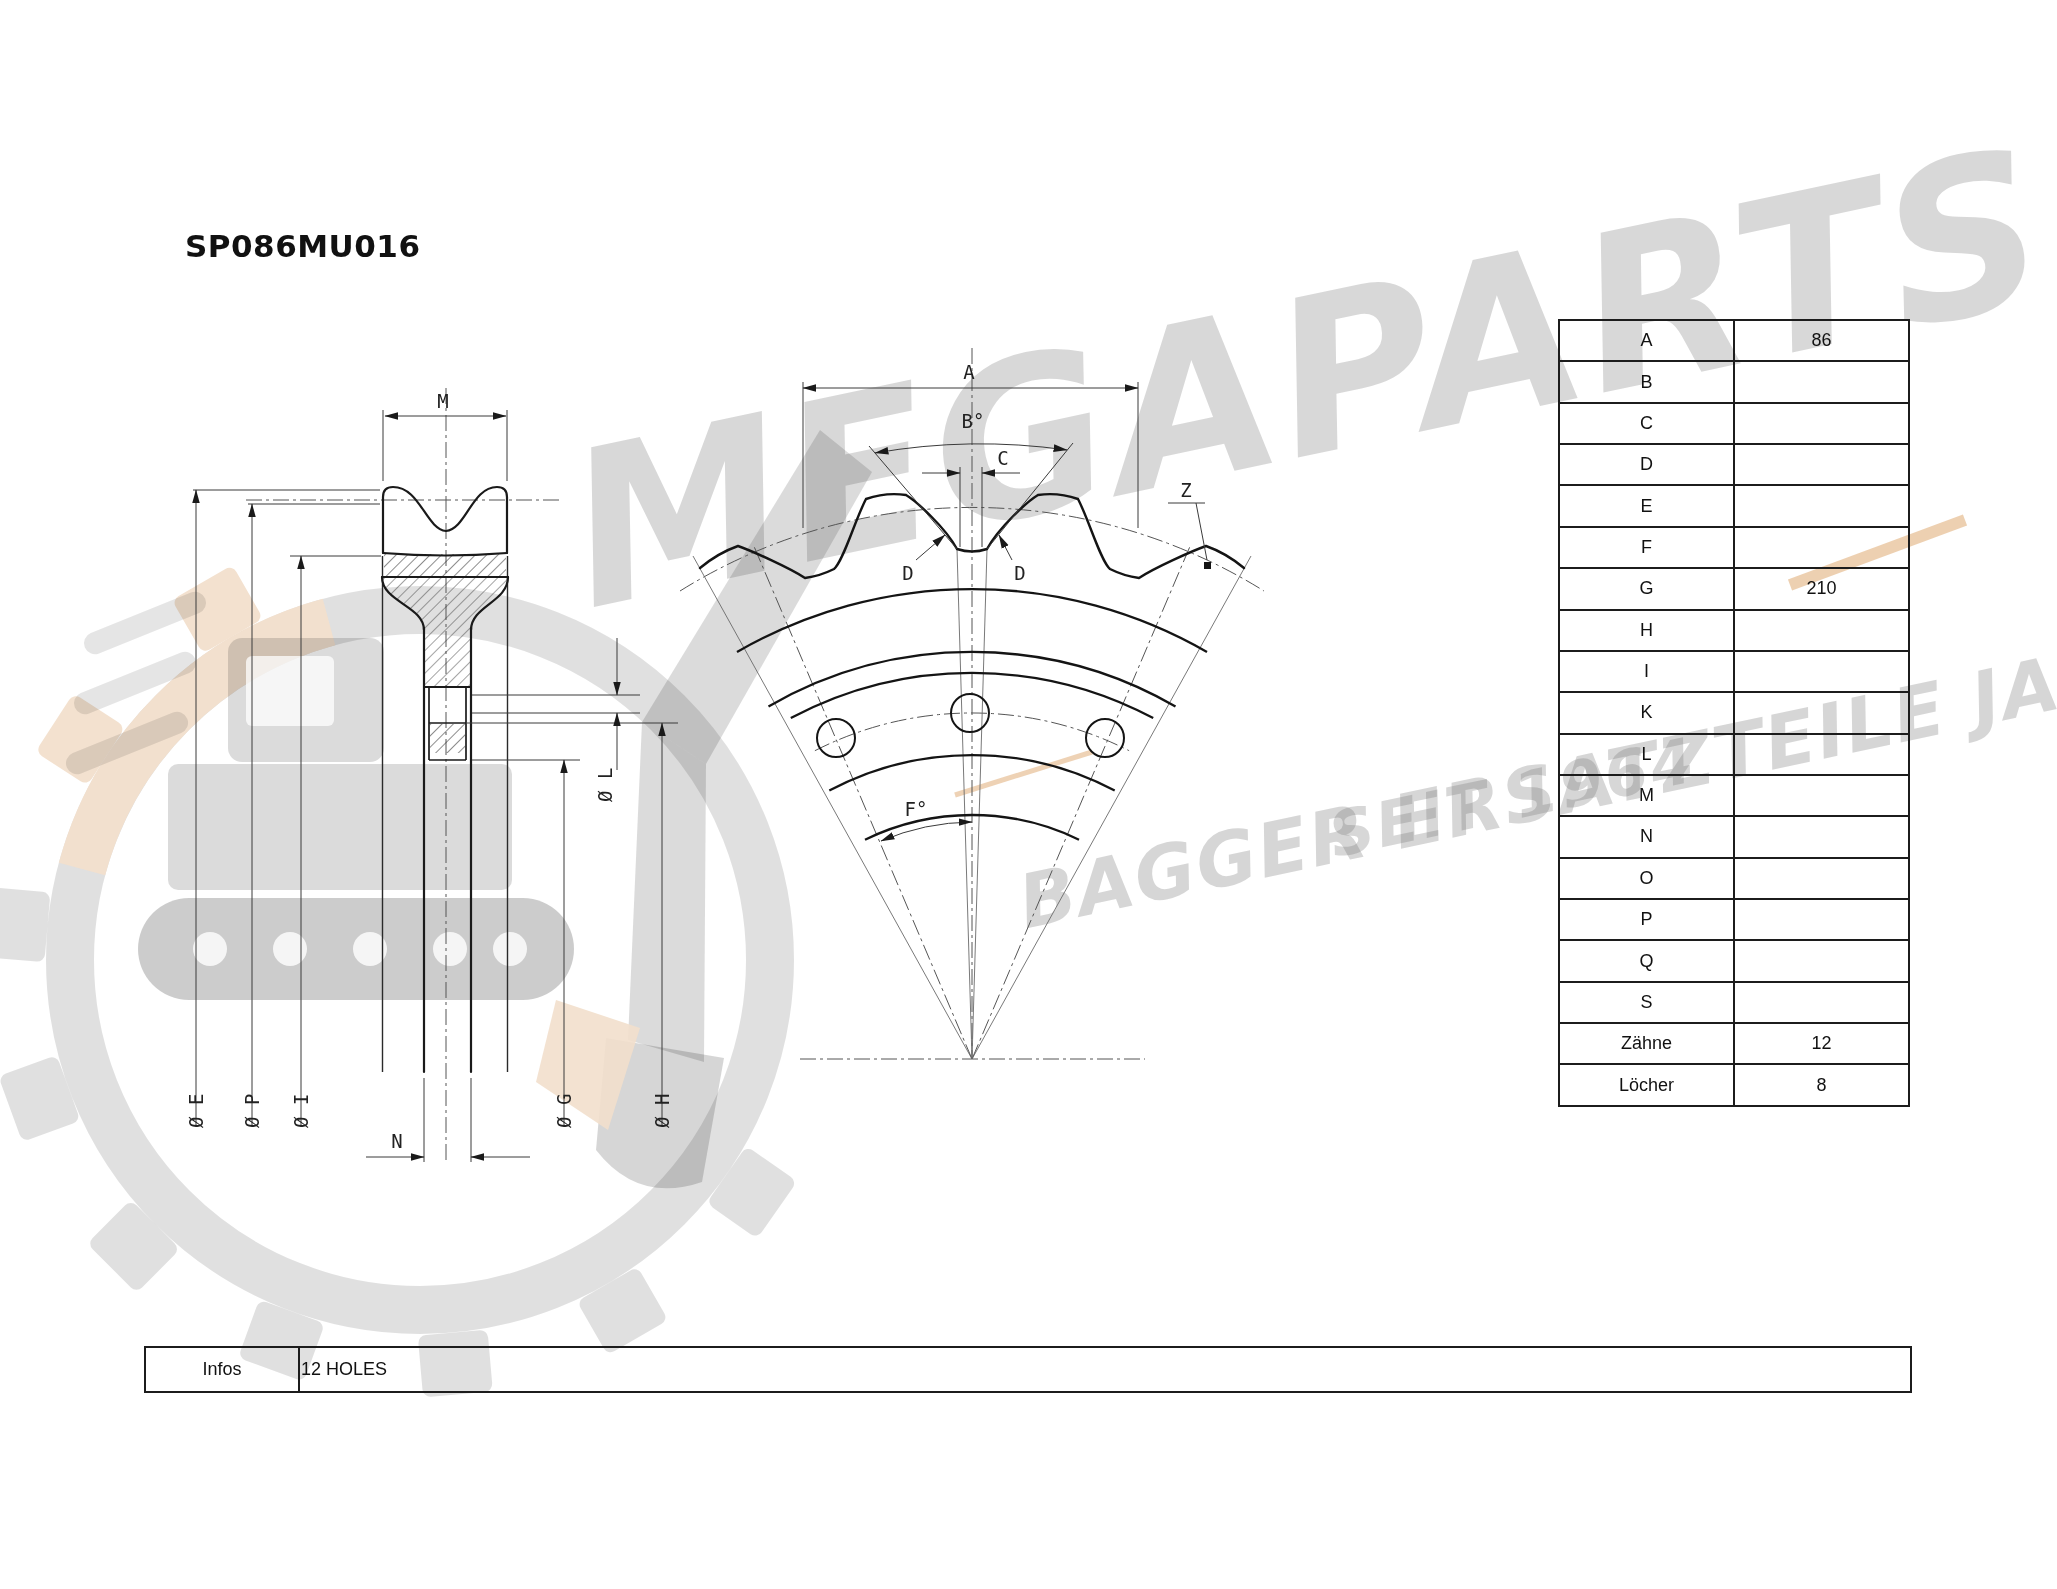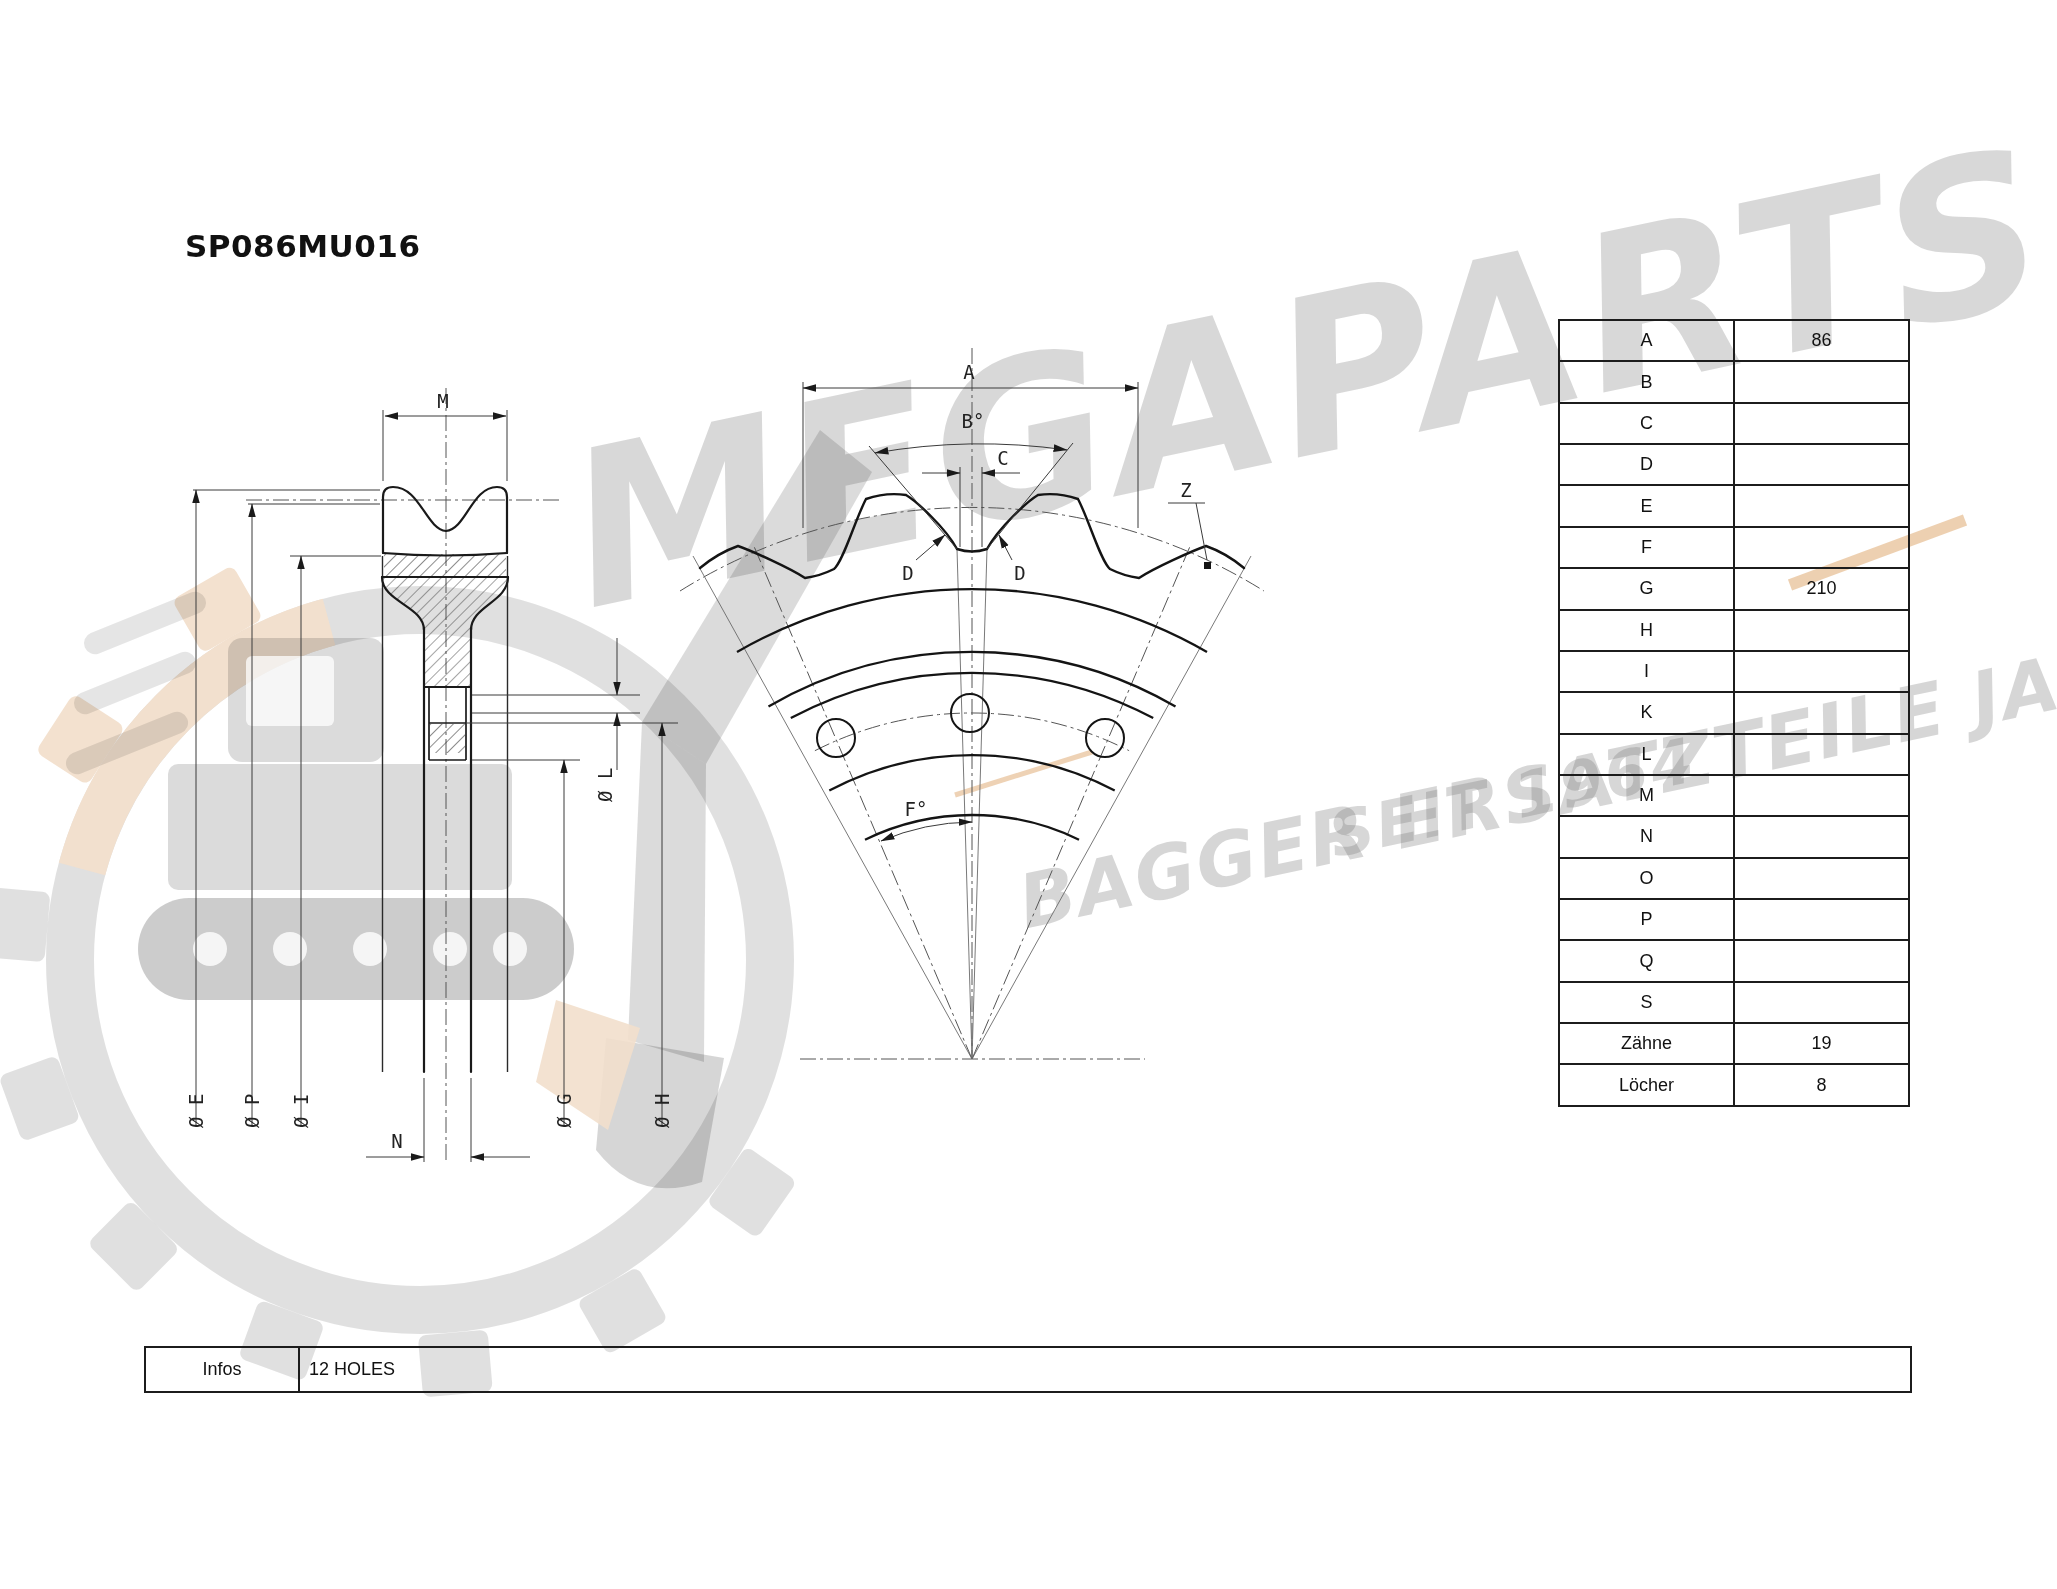--- a/index.html
+++ b/index.html
@@ -49,21 +49,21 @@
   #info-bar{
     position:absolute;left:144px;top:1346px;width:1768px;height:47px;z-index:3;
     display:flex;border:2.5px solid #1c1c1c;box-sizing:border-box;background:transparent;
   }
   #info-bar .cell-label{
     width:152px;flex:0 0 152px;border-right:2px solid #1c1c1c;display:flex;
     align-items:center;justify-content:center;font-size:18px;color:#111;
   }
   #info-bar .cell-value{
     flex:1;display:flex;align-items:center;justify-content:flex-start;
-    padding-left:9px;font-size:18px;color:#111;
+    padding-left:1px;font-size:18px;color:#111;
   }
 </style>
 </head>
 <body>
 
 <div id="watermark">
   
   <svg width="2057" height="1589" viewBox="0 0 2057 1589">
     <g>
 
@@ -349,21 +349,21 @@
     <tr>
         <td>Q</td>
         <td></td>
       </tr>
     <tr>
         <td>S</td>
         <td></td>
       </tr>
     <tr>
         <td>Zähne</td>
-        <td>19</td>
+        <td>12</td>
       </tr>
     <tr>
         <td>Löcher</td>
         <td>8</td>
       </tr>
   </tbody>
 </table>
 
 <div id="info-bar">
   <div class="cell-label">Infos</div>

